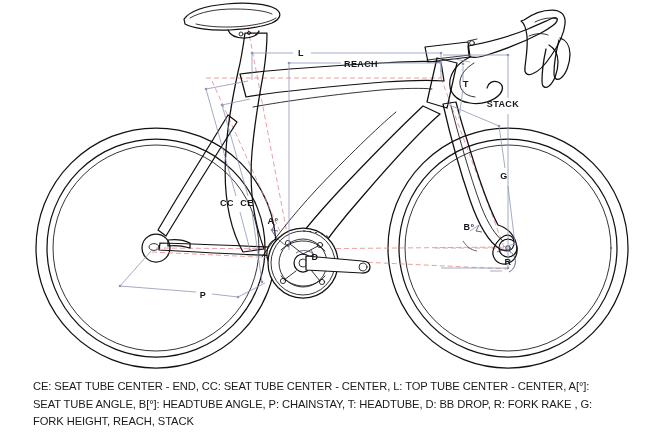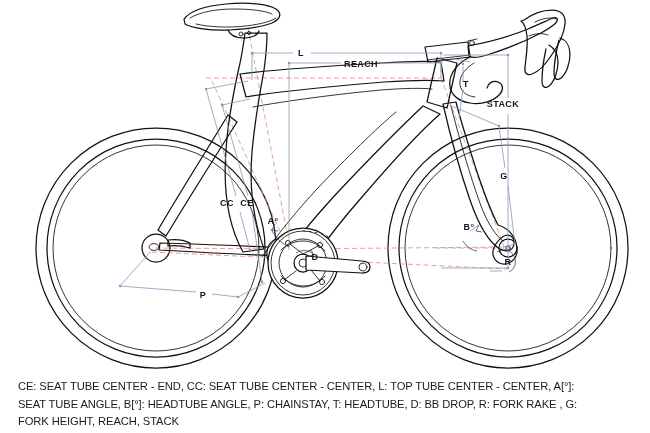--- a/index.html
+++ b/index.html
@@ -28,21 +28,21 @@
   }
   .dim-label {
     font-family: "Liberation Sans", sans-serif;
     font-size: 9px;
     font-weight: bold;
     fill: #16161d;
     letter-spacing: 0.4px;
   }
   .caption-block {
     position: absolute;
-    left: 18px;
+    left: 33px;
     top: 378px;
     width: 585px;
     font-family: "Liberation Sans", sans-serif;
     font-size: 11.2px;
     line-height: 1.58;
     color: #1b1b1b;
     letter-spacing: -0.1px;
   }
 </style>
 </head>

